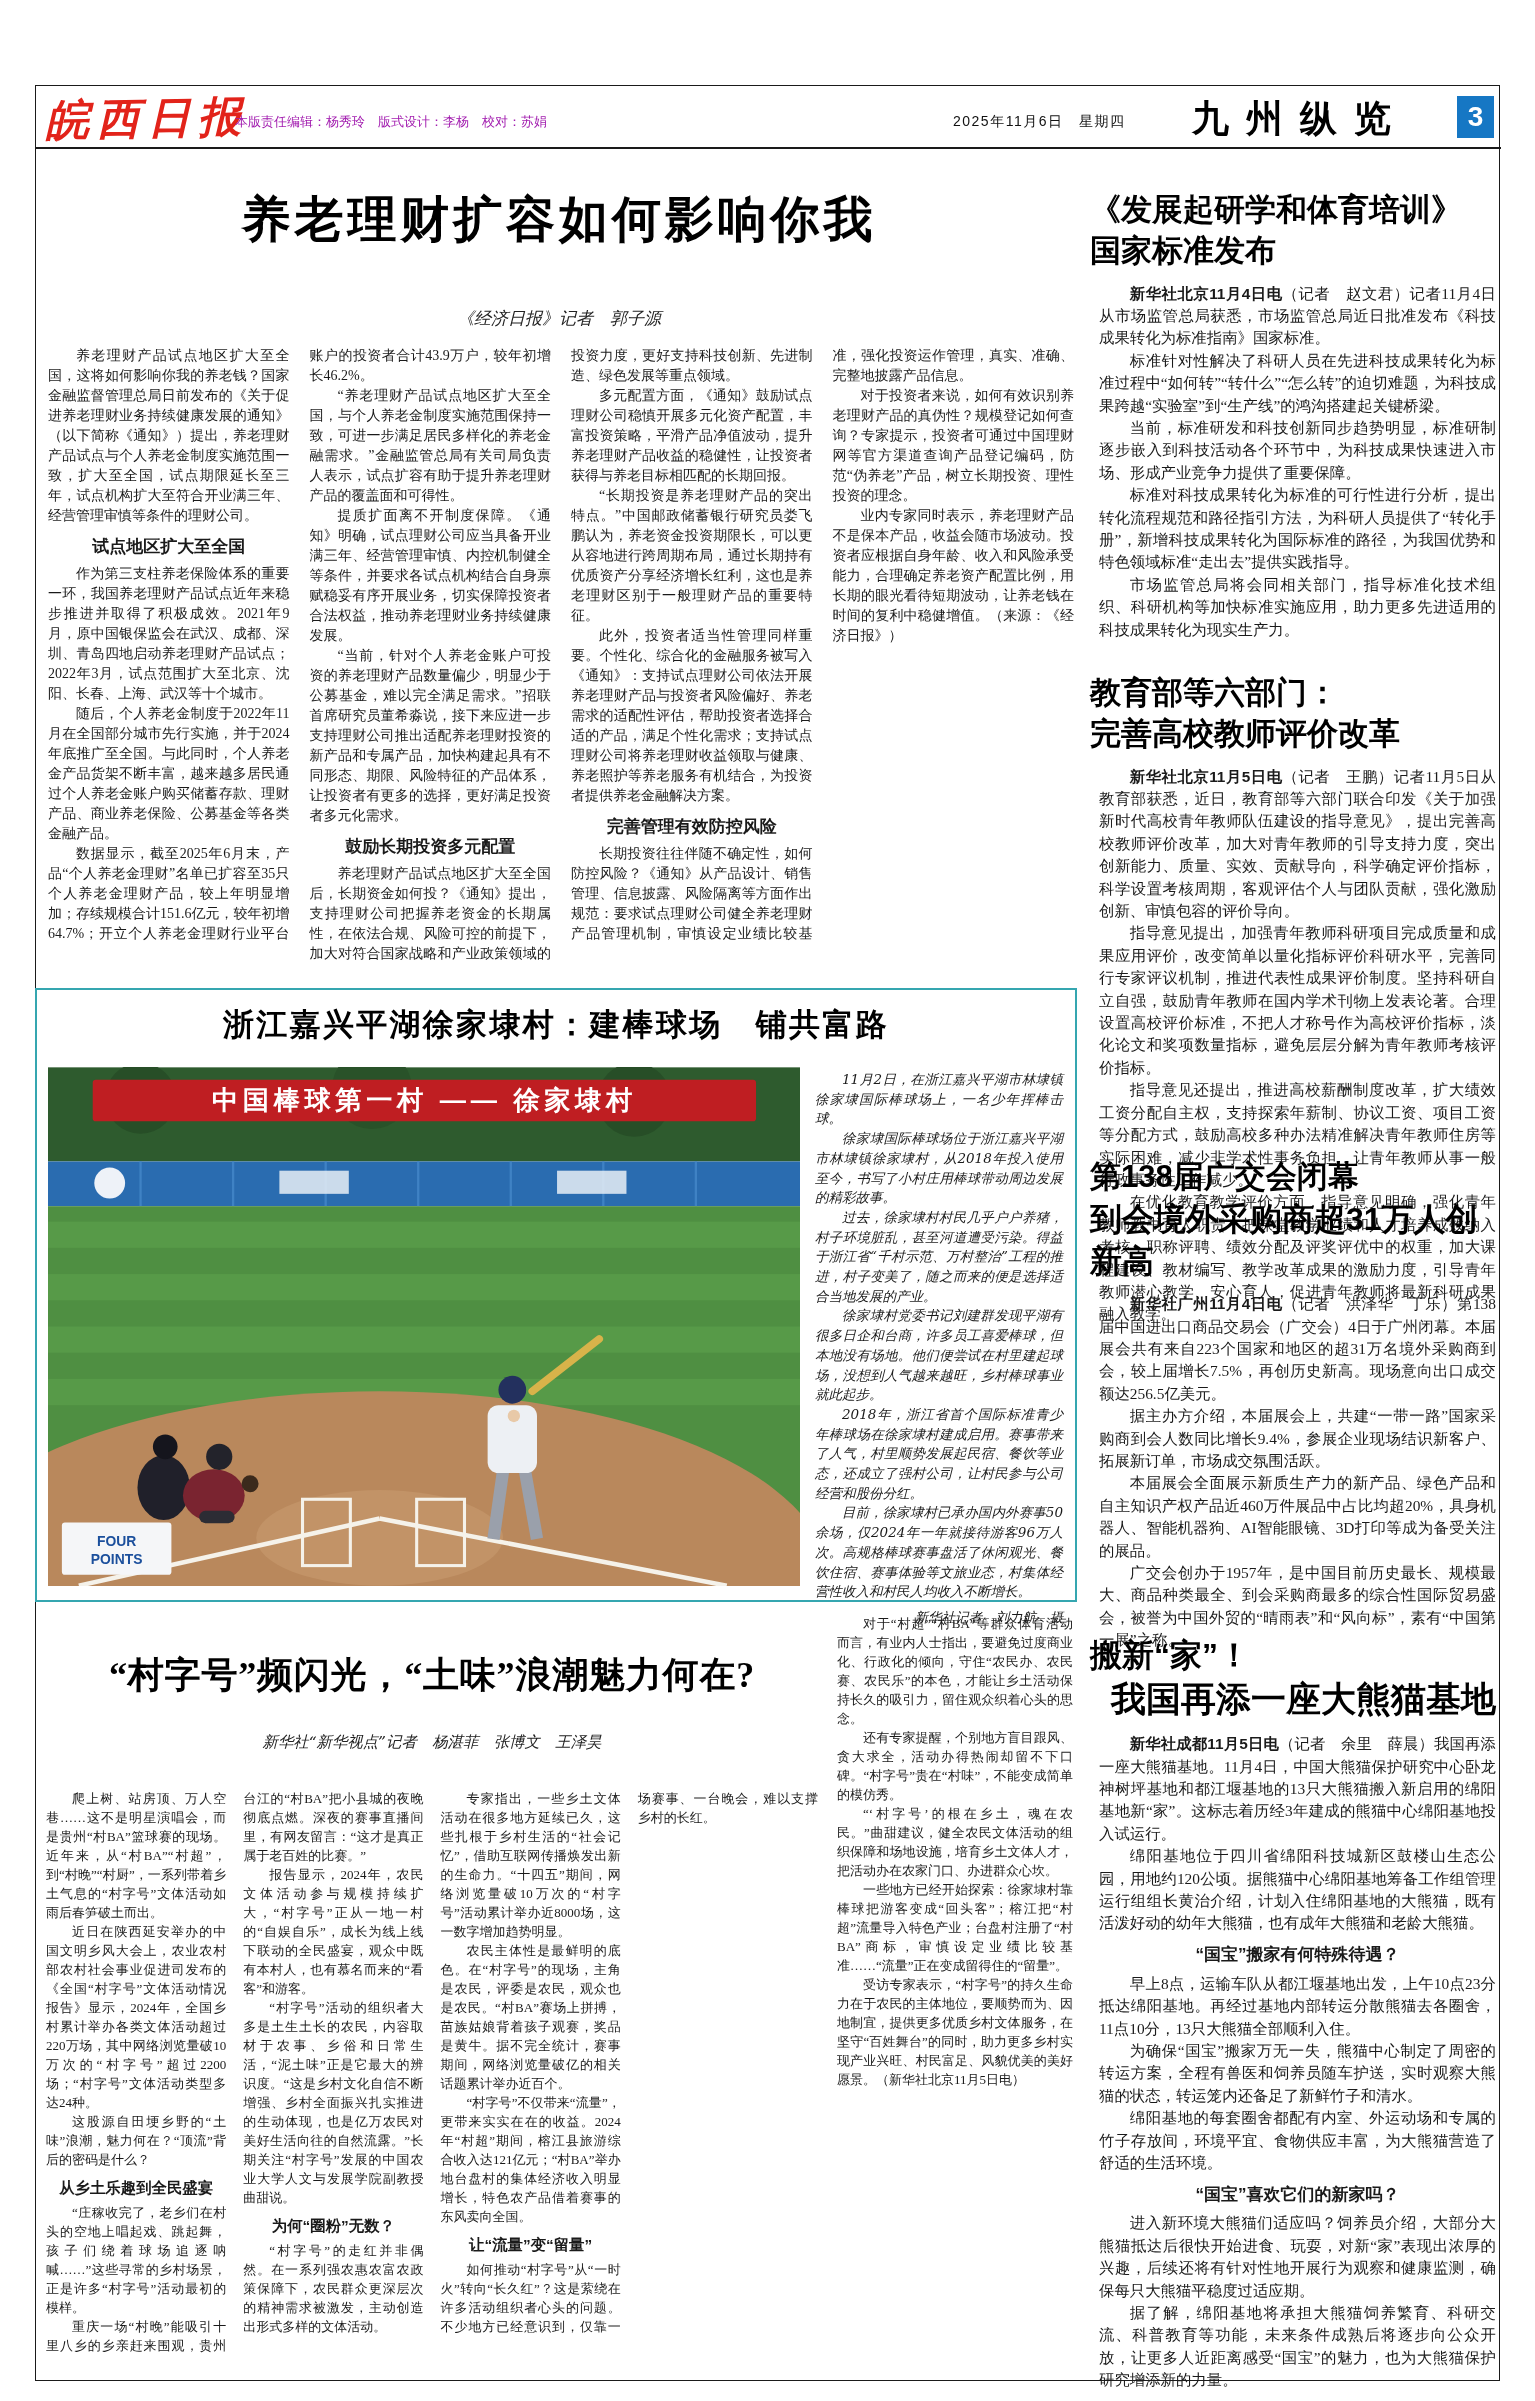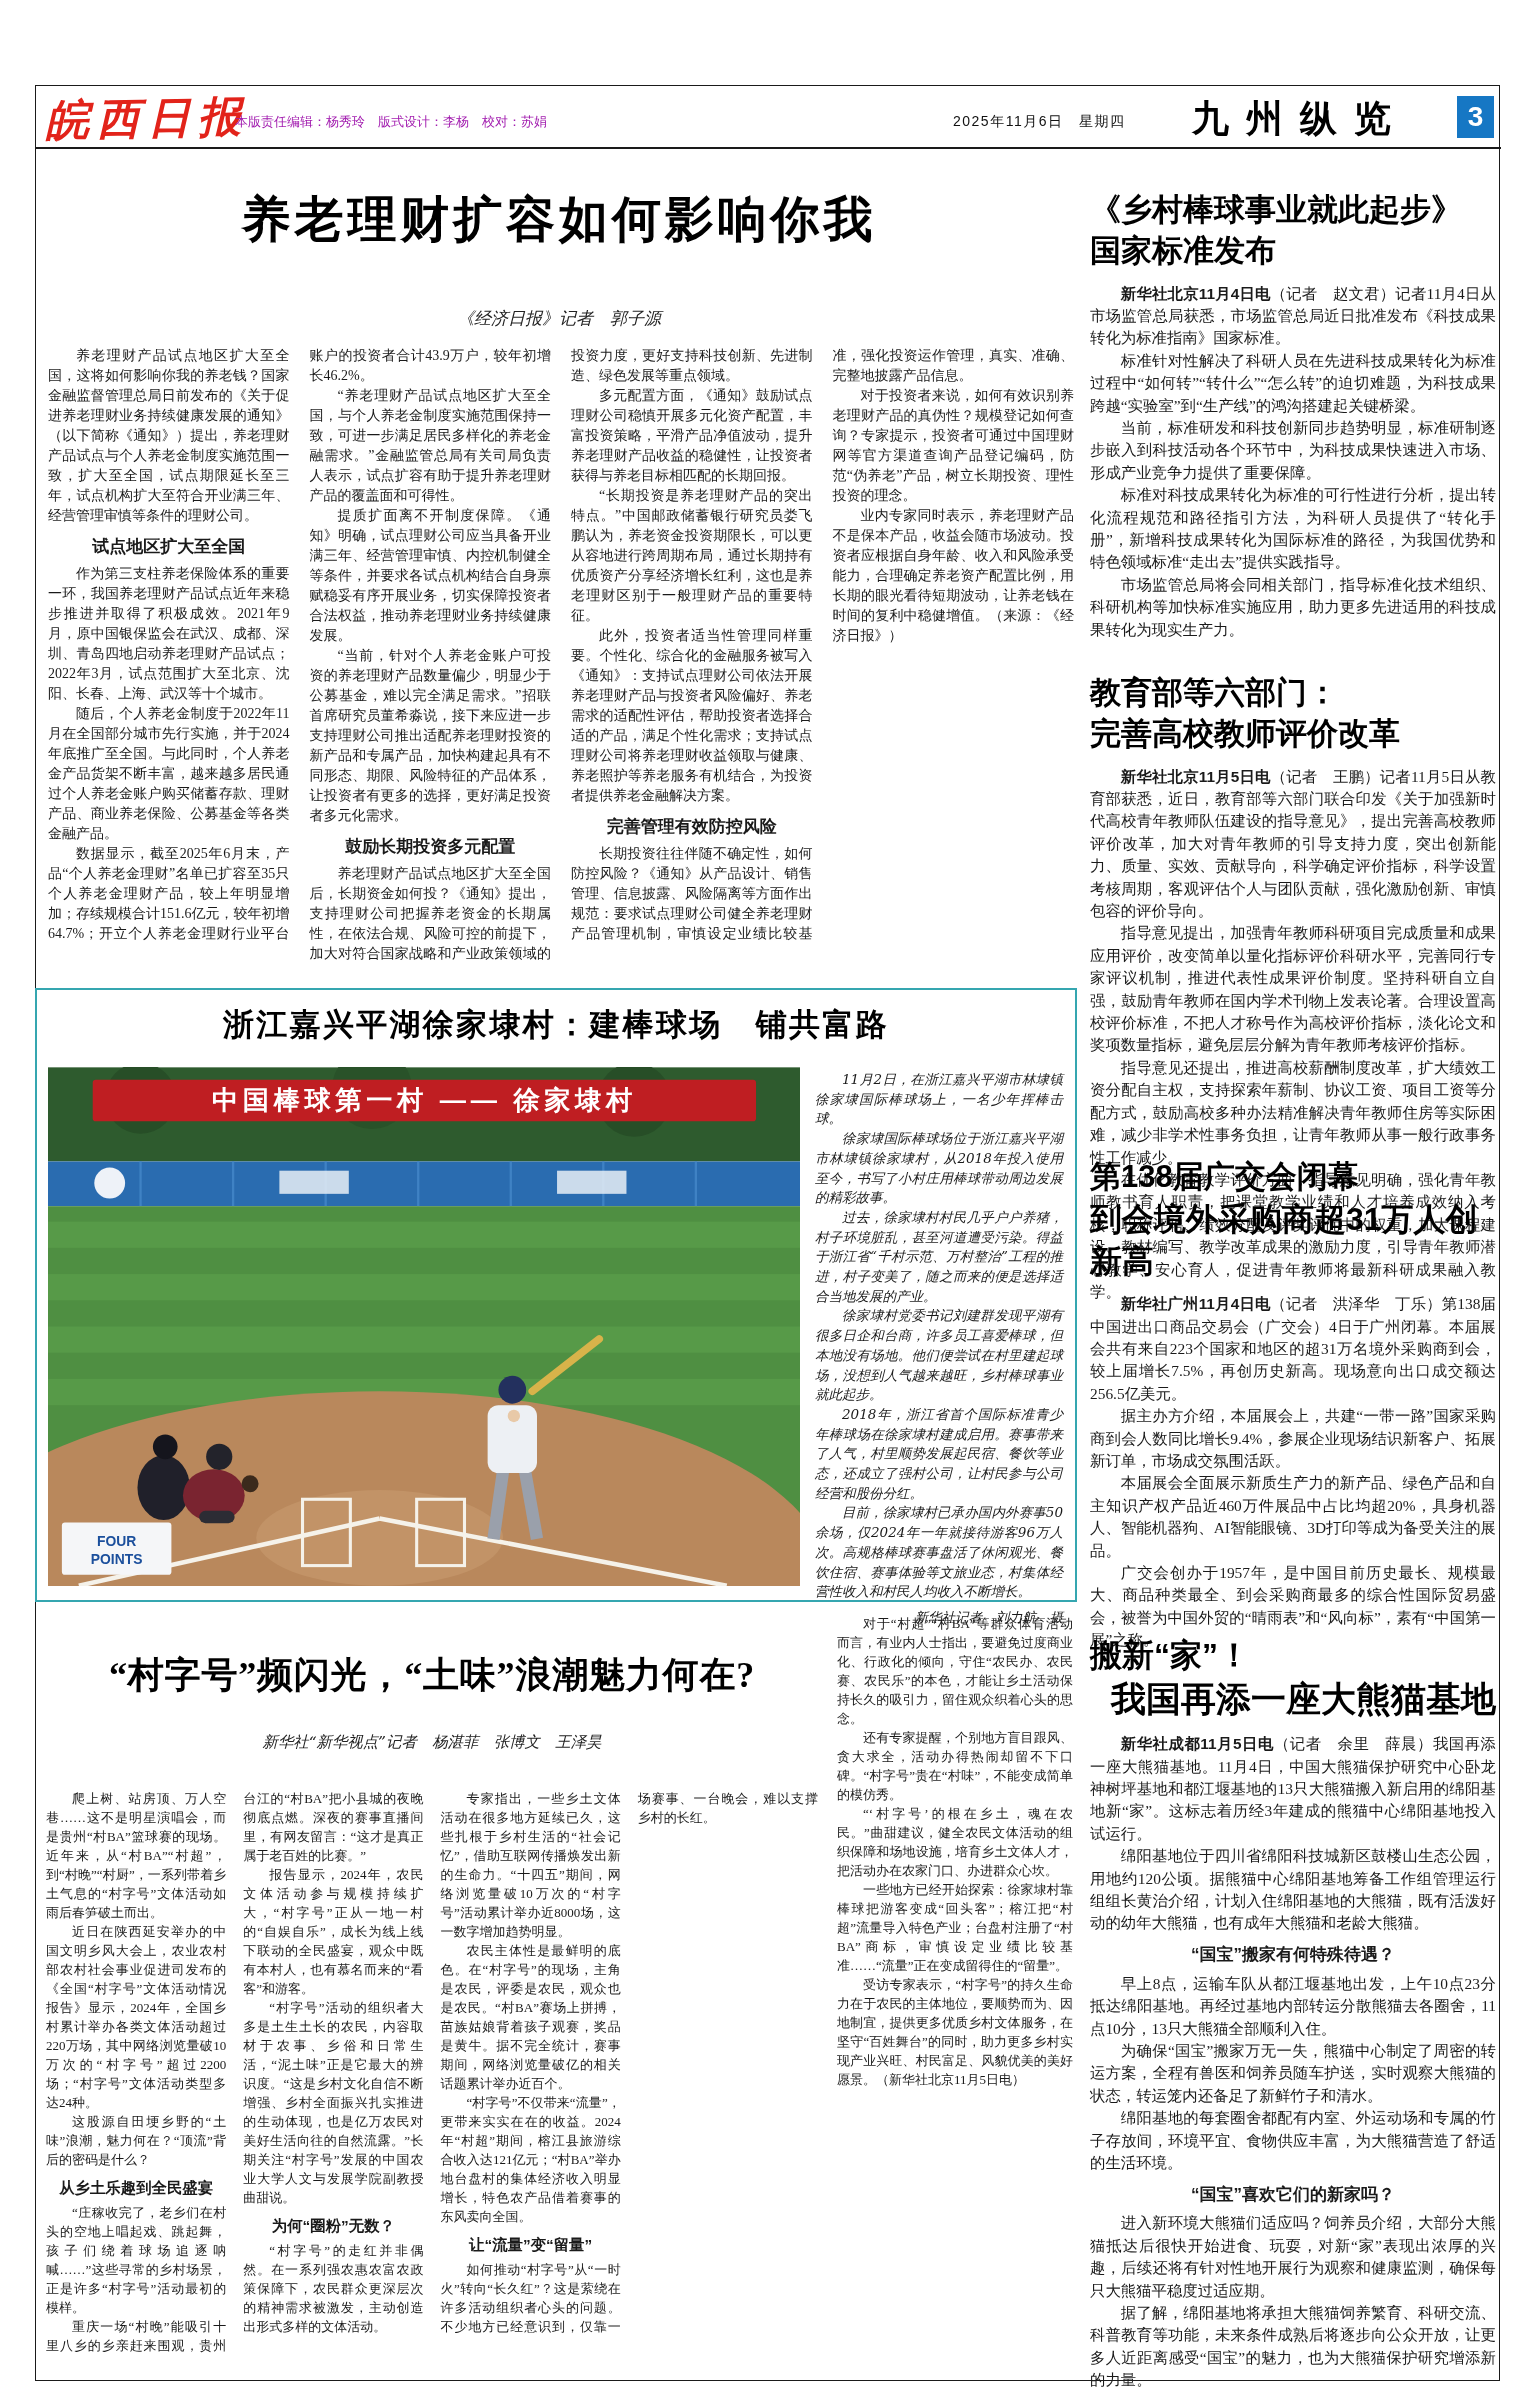--- a/index.html
+++ b/index.html
@@ -24,21 +24,21 @@
   .main-cols{position:absolute;left:48px;top:346px;width:1026px;height:627px;
         column-count:4;column-gap:20px;column-fill:auto;font-size:14px;line-height:20px;text-align:justify;}
   .para{margin:0;text-indent:2em;}
   .para b{font-family:"Liberation Sans",sans-serif;font-weight:bold;}
   .subhead{font-family:"Liberation Sans",sans-serif;font-weight:bold;font-size:17px;text-align:center;
         margin:10.8px 0 7.7px;text-indent:0;}
   .credit{text-align:right;text-indent:0;margin-top:6.2px;}
   
   .side-art{position:absolute;left:1090px;width:406px;}
   .side-title{font-family:"Liberation Sans",sans-serif;font-weight:900;color:#000;line-height:1.32;}
-  .side-body{font-size:15.4px;line-height:22.4px;text-align:justify;margin-top:10.8px;}
+  .side-body{font-size:15.4px;line-height:22.4px;text-align:justify;margin-top:10.8px;margin-left:9px;}
   .side-body .subhead{font-size:17px;margin:9.3px 0 6.2px;}
   
   .photo-box{position:absolute;left:35px;top:988px;width:1042px;height:614px;border:2.3px solid #35a6b0;box-sizing:border-box;background:#fff;}
   .photo-headline{position:absolute;left:0;top:14px;width:100%;text-align:center;
         font-family:"Liberation Sans",sans-serif;font-weight:900;font-size:31px;letter-spacing:2.3px;color:#000;}
   .photo-wrap{position:absolute;left:10.8px;top:77px;width:752px;height:450px;}
   .photo-caption{position:absolute;left:778px;top:80px;width:248px;height:512px;
         font-family:"DejaVu Serif",serif;font-style:italic;font-size:13.5px;line-height:19.7px;text-align:justify;}
   
   .bottom-head-box{position:absolute;left:46px;top:1651px;width:772px;}
@@ -82,21 +82,21 @@
       <p class="para">“长期投资是养老理财产品的突出特点。”中国邮政储蓄银行研究员娄飞鹏认为，养老资金投资期限长，可以更从容地进行跨周期布局，通过长期持有优质资产分享经济增长红利，这也是养老理财区别于一般理财产品的重要特征。</p>
       <p class="para">此外，投资者适当性管理同样重要。个性化、综合化的金融服务被写入《通知》：支持试点理财公司依法开展养老理财产品与投资者风险偏好、养老需求的适配性评估，帮助投资者选择合适的产品，满足个性化需求；支持试点理财公司将养老理财收益领取与健康、养老照护等养老服务有机结合，为投资者提供养老金融解决方案。</p>
       <h3 class="subhead">完善管理有效防控风险</h3>
       <p class="para">长期投资往往伴随不确定性，如何防控风险？《通知》从产品设计、销售管理、信息披露、风险隔离等方面作出规范：要求试点理财公司健全养老理财产品管理机制，审慎设定业绩比较基准，强化投资运作管理，真实、准确、完整地披露产品信息。</p>
       <p class="para">对于投资者来说，如何有效识别养老理财产品的真伪性？规模登记如何查询？专家提示，投资者可通过中国理财网等官方渠道查询产品登记编码，防范“伪养老”产品，树立长期投资、理性投资的理念。</p>
       <p class="para">业内专家同时表示，养老理财产品不是保本产品，收益会随市场波动。投资者应根据自身年龄、收入和风险承受能力，合理确定养老资产配置比例，用长期的眼光看待短期波动，让养老钱在时间的复利中稳健增值。（来源：《经济日报》）</p>
     </div>
 
   <div class="side-art" style="top:190px;">
     <div class="side-title" style="font-size:31px;">
-      <div>《乡村棒球事业就此起步》</div>
+      <div>《发展起研学和体育培训》</div>
       <div>国家标准发布</div>
     </div>
     <div class="side-body">
         <p class="para"><b>新华社北京11月4日电</b>（记者　赵文君）记者11月4日从市场监管总局获悉，市场监管总局近日批准发布《科技成果转化为标准指南》国家标准。</p>
         <p class="para">标准针对性解决了科研人员在先进科技成果转化为标准过程中“如何转”“转什么”“怎么转”的迫切难题，为科技成果跨越“实验室”到“生产线”的鸿沟搭建起关键桥梁。</p>
         <p class="para">当前，标准研发和科技创新同步趋势明显，标准研制逐步嵌入到科技活动各个环节中，为科技成果快速进入市场、形成产业竞争力提供了重要保障。</p>
         <p class="para">标准对科技成果转化为标准的可行性进行分析，提出转化流程规范和路径指引方法，为科研人员提供了“转化手册”，新增科技成果转化为国际标准的路径，为我国优势和特色领域标准“走出去”提供实践指导。</p>
         <p class="para">市场监管总局将会同相关部门，指导标准化技术组织、科研机构等加快标准实施应用，助力更多先进适用的科技成果转化为现实生产力。</p>
       </div>
   </div>

